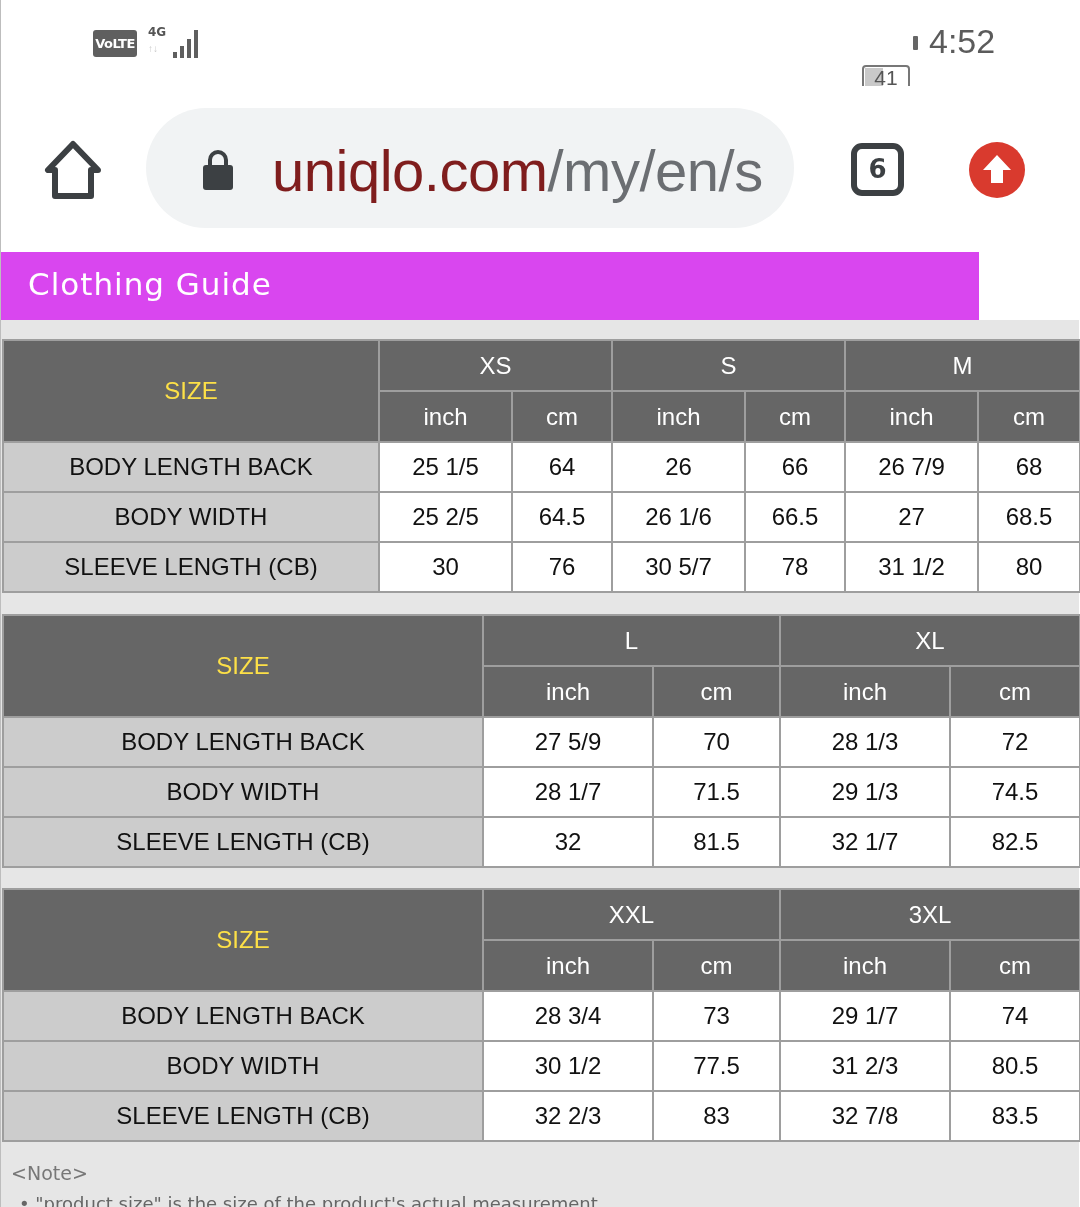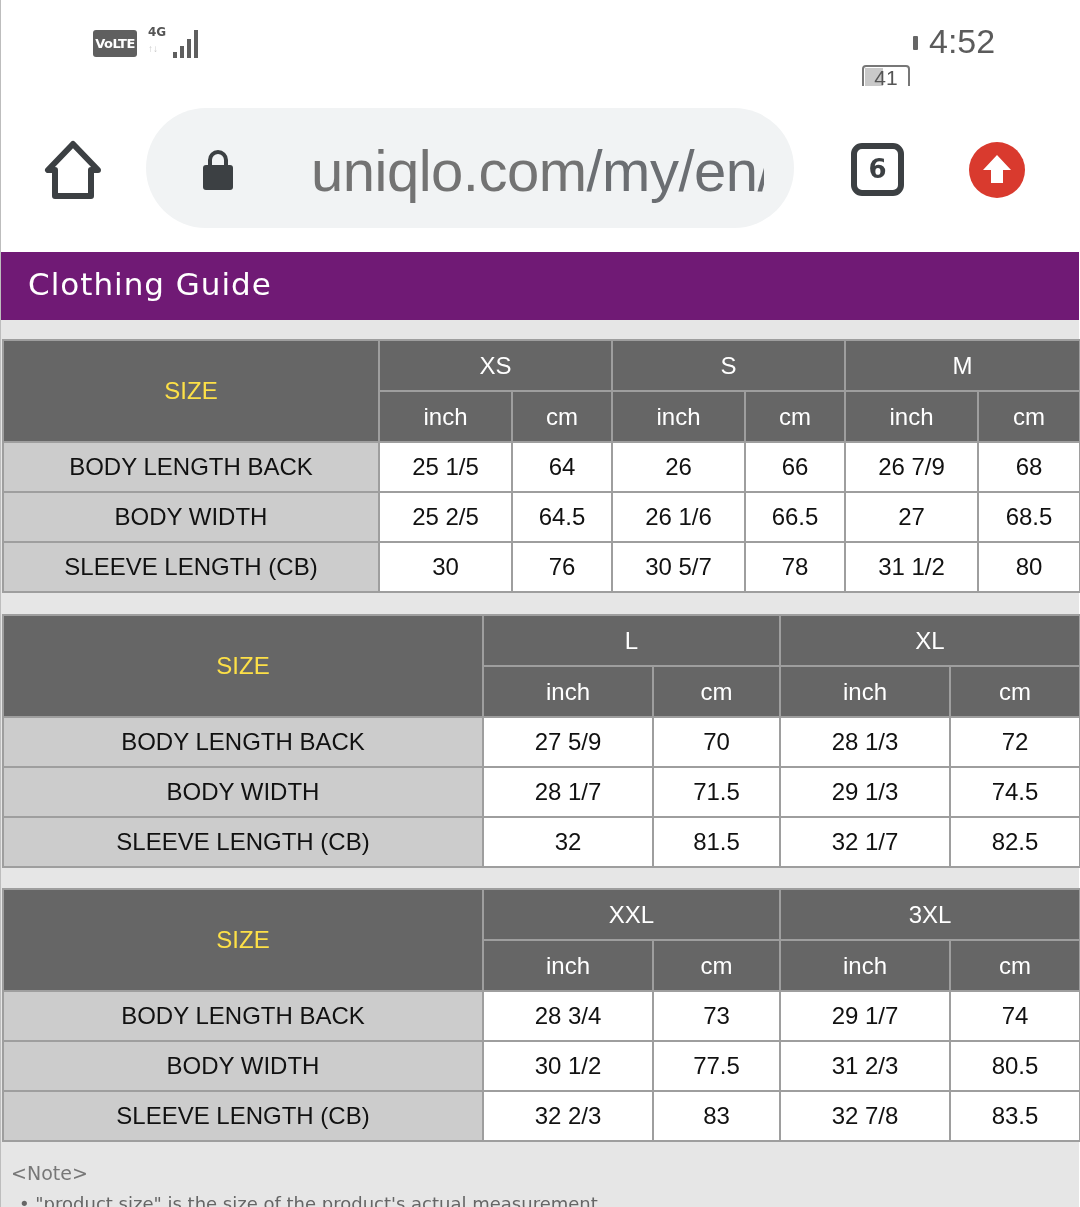--- a/index.html
+++ b/index.html
@@ -19,28 +19,28 @@
   .battery-text { position: absolute; left: 0; top: 0; width: 44px; height: 22px; text-align: center; font-size: 21px; line-height: 22px; color: #555; }
   .battery-tip { position: absolute; left: 912px; top: 36px; width: 5px; height: 14px; background: #666; border-radius: 1px; }
   .clock { position: absolute; left: 928px; top: 22px; font-size: 34px; color: #5b5b5b; }
 
   
   .browser-bar { position: absolute; left: 0; top: 86px; width: 1080px; height: 166px; background: #fff; }
   .home-btn { position: absolute; left: 40px; top: 52px; width: 64px; height: 64px; }
   .url-pill { position: absolute; left: 145px; top: 22px; width: 648px; height: 120px; background: #f1f3f4; border-radius: 60px; overflow: hidden; }
   .lock { position: absolute; left: 55px; top: 40px; width: 34px; height: 44px; }
   .url-text { position: absolute; left: 126px; top: 28px; width: 492px; height: 70px; white-space: nowrap; overflow: hidden; font-size: 58px; line-height: 70px; letter-spacing: -0.5px; }
-  .url-host { color: #737373; margin-left: 39px; }
+  .url-host { color: #7f1d1d; }
   .url-path { color: #6b6e72; }
   .tabs-btn { position: absolute; left: 850px; top: 57px; width: 53px; height: 53px; border: 6px solid #3c4043; border-radius: 11px;
               text-align: center; font-family: "DejaVu Sans", sans-serif; font-weight: bold; font-size: 26px; line-height: 40px; color: #3c4043; }
   .update-btn { position: absolute; left: 968px; top: 56px; width: 56px; height: 56px; background: #d93a2e; border-radius: 50%; }
 
   
-  .page-header { position: absolute; left: 0; top: 252px; width: 1078px; height: 68px; background: #701a75; }
+  .page-header { position: absolute; left: 0; top: 252px; width: 978px; height: 68px; background: #d946ef; }
   .page-header h1 { position: absolute; left: 27px; top: 14px; font-family: "DejaVu Sans", sans-serif; font-weight: normal; font-size: 31px; color: #ffffff; letter-spacing: 1px; }
   .content { position: absolute; left: 0; top: 320px; width: 1078px; height: 887px; background: #e6e6e6; }
 
   table.size-table { position: absolute; left: 1px; border-collapse: collapse; table-layout: fixed; font-family: "Liberation Sans", sans-serif; }
   table.size-table td, table.size-table th { border: 2px solid #9e9e9e; text-align: center; vertical-align: middle; padding: 0; font-weight: normal; }
   th.hdr { background: #666666; color: #ffffff; font-size: 24px; height: 51px; border-color: #b5b5b5; }
   th.hdr-size { background: #666666; color: #fde047; font-size: 24px; border-color: #b5b5b5; }
   td.label { background: #cccccc; color: #111; font-size: 24px; height: 50px; }
   td.val { background: #ffffff; color: #111; font-size: 24px; height: 50px; }
 

